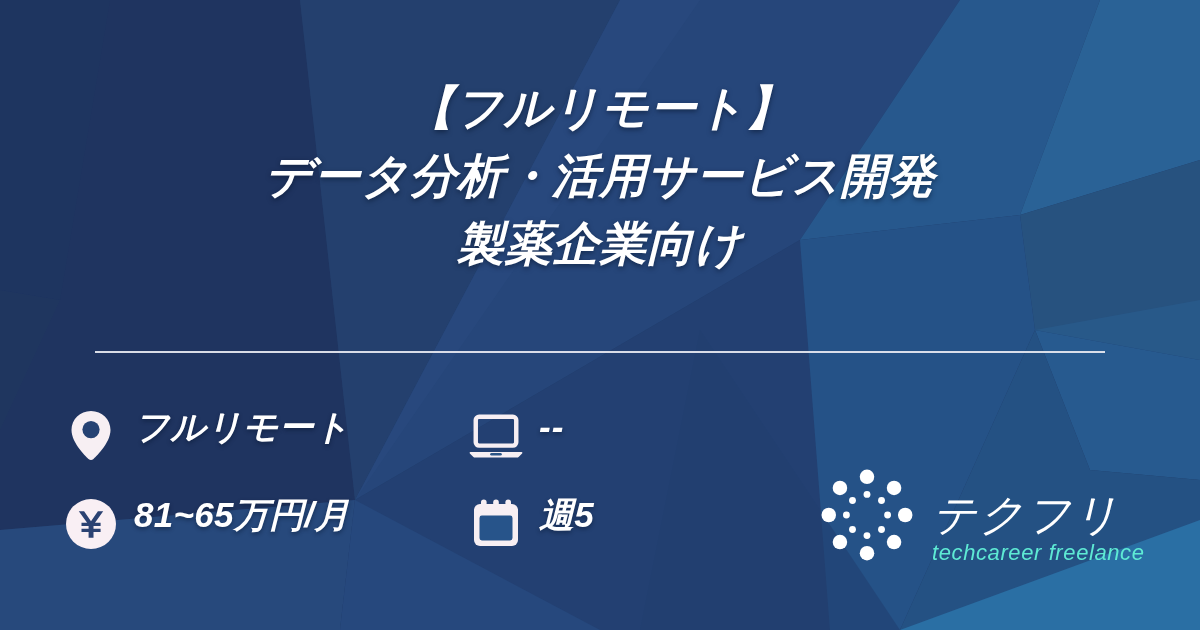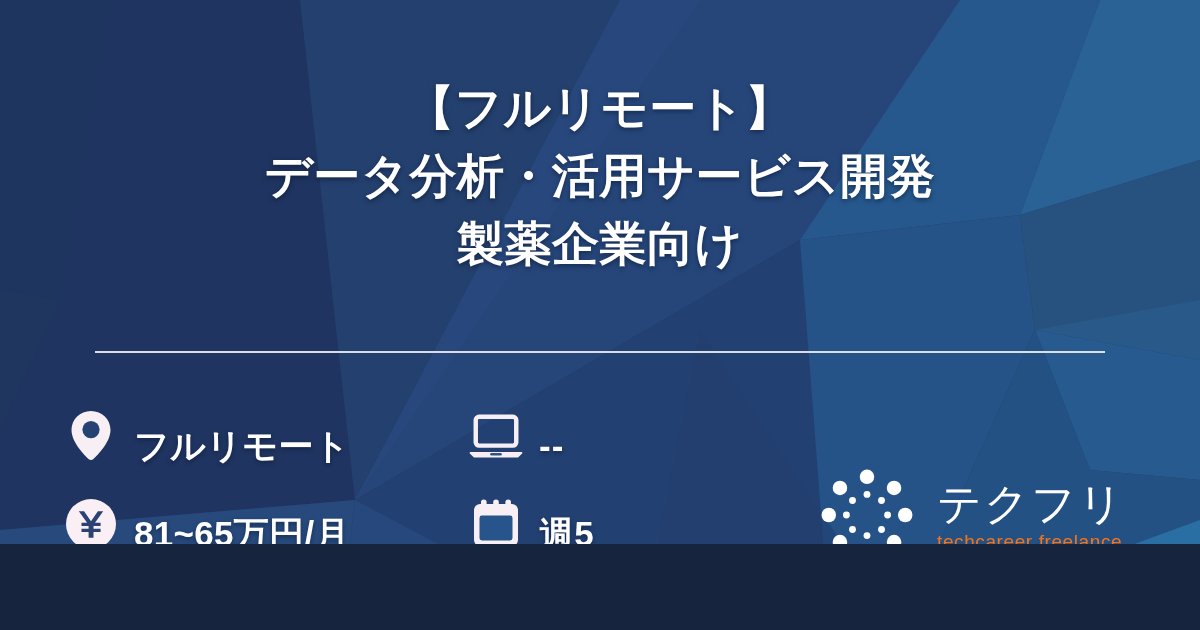--- a/index.html
+++ b/index.html
@@ -8,23 +8,24 @@
     padding: 0;
     background: #16243d;
   }
   body {
     font-family: "Liberation Sans", "DejaVu Sans", sans-serif;
   }
 
   .card {
     position: relative;
     width: 1200px;
-    height: 544px;
+    height: 630px;
     overflow: hidden;
     background: #223c68;
+    font-style: italic;
   }
 
   
   .bg-poly {
     position: absolute;
     inset: 0;
     width: 1200px;
     height: 630px;
     display: block;
   }
@@ -66,21 +67,21 @@
     left: 64px;
     top: 392px;
     z-index: 3;
     display: grid;
     grid-template-columns: 405px auto;
     grid-template-rows: 88px 88px;
     align-items: center;
   }
   .info-item {
     display: flex;
-    align-items: flex-end;
+    align-items: flex-start;
     gap: 16px;
   }
   .info-icon {
     flex: 0 0 auto;
     width: 54px;
     height: 54px;
     display: flex;
     align-items: center;
     justify-content: center;
   }
@@ -96,35 +97,35 @@
   }
   .info-label.dim { letter-spacing: 1px; }
 
   
   .logo {
     position: absolute;
     left: 818px;
     top: 466px;
     z-index: 3;
     display: flex;
-    align-items: center;
-    gap: 21px;
+    align-items: flex-end;
+    gap: 16px;
   }
   .logo-mark { width: 98px; height: 98px; display: block; }
   .logo-text { display: flex; flex-direction: column; align-items: flex-start; }
   .logo-wordmark {
     color: #ffffff;
     font-size: 44px;
     font-weight: 400;
     line-height: 52px;
     letter-spacing: 2px;
   }
   .logo-tagline {
-    color: #f97316;
-    font-size: 19px;
+    color: #5eead4;
+    font-size: 22px;
     font-weight: 300;
     line-height: 22px;
     letter-spacing: 0.6px;
     margin-top: 1px;
   }
 </style>
 </head>
 <body>
 
 <div class="card">

